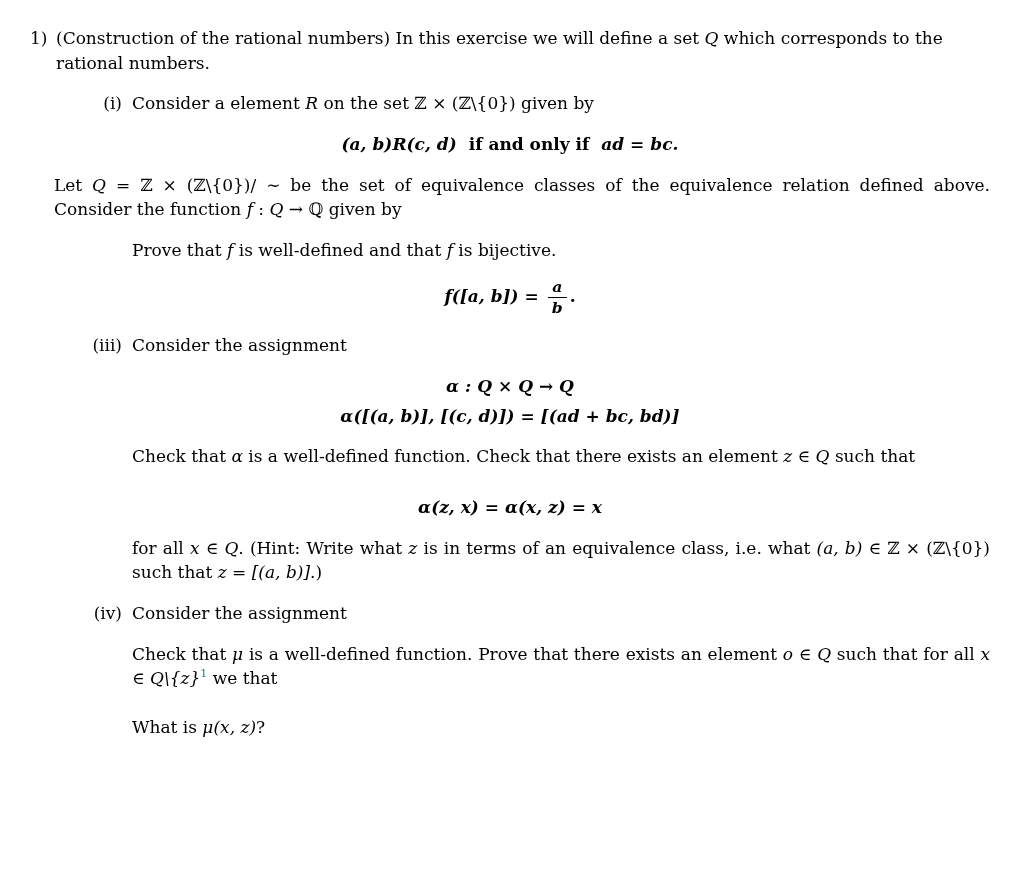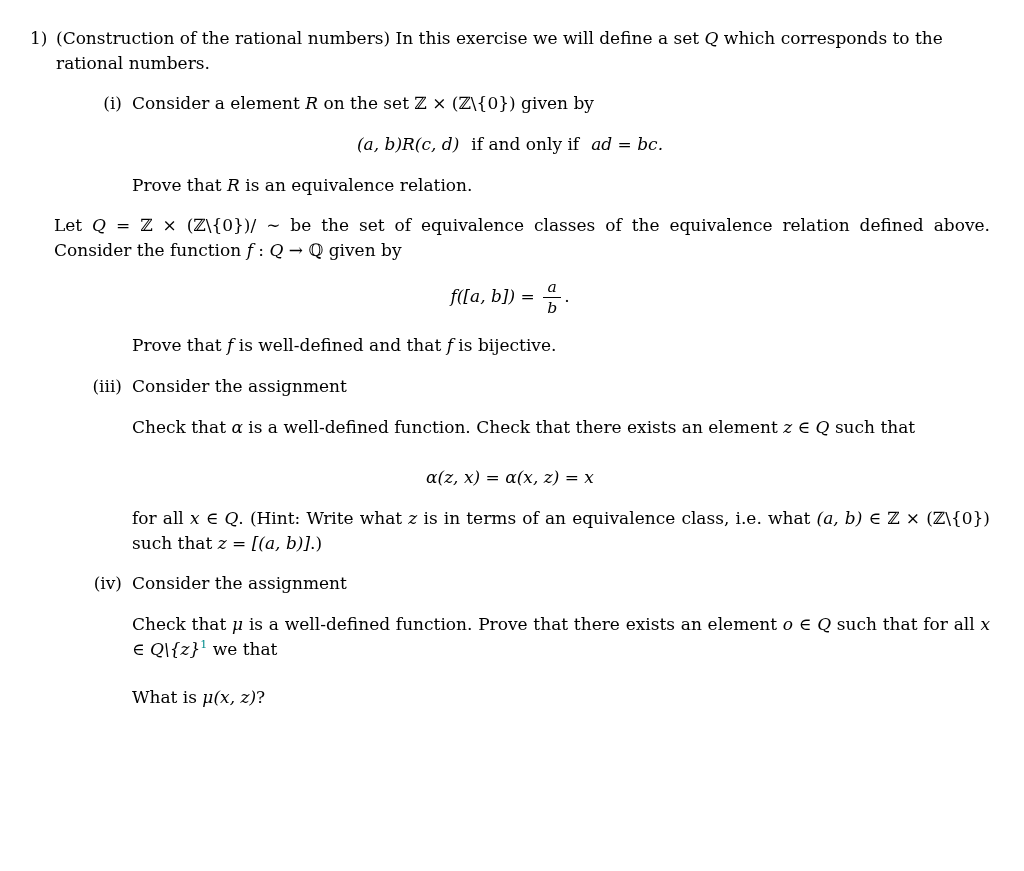--- a/index.html
+++ b/index.html
@@ -33,21 +33,21 @@
     text-align: right;
     padding-right: 10px;
     box-sizing: border-box;
   }
   .item > .content { flex: 1; text-align: justify; }
 
   
   .body { padding-left: 102px; margin-top: 16px; text-align: justify; }
 
   
-  .display { text-align: center; margin-top: 16px; }
+  .display { text-align: center; margin-top: 16px; font-weight: bold; }
   .mline + .mline { margin-top: 5px; }
 
   .doc > .blk:first-child { margin-top: 0; }
   .doc > .blk:nth-child(10) { margin-top: 26px; } 
   .doc > .blk:nth-child(15) { margin-top: 24px; } 
   .doc > .blk:nth-child(16) { margin-top: 6px; }  
 
   .rm { font-style: normal; }
   .it { font-style: italic; }
   .gap { margin: 0 12px; }
@@ -81,31 +81,34 @@
       <span class="lbl">1)</span>
       <span class="content"><span class="rm">(Construction of the rational numbers) In this exercise we will define a set </span><span class="it">Q</span><span class="rm"> which corresponds to the rational numbers.</span></span>
     </div>
     <div class="blk item">
       <span class="lbl">(i)</span>
       <span class="content"><span class="rm">Consider a element </span><span class="it">R</span><span class="rm"> on the set ℤ × (ℤ\{0}) given by</span></span>
     </div>
     <div class="blk display">
       <div class="mline"><span class="it">(a, b)R(c, d)</span><span class="rm gap">if and only if</span><span class="it">ad = bc.</span></div>
     </div>
-    <div class="blk body"><span class="rm">Prove that </span><span class="it">R</span><span class="rm"> is an equivalence relation.</span></div>
     <div class="blk item">
       <span class="content"><span class="rm">Let </span><span class="it">Q</span><span class="rm"> = ℤ × (ℤ\{0})/ ∼ be the set of equivalence classes of the equivalence relation defined above. Consider the function </span><span class="it">f</span><span class="rm"> : </span><span class="it">Q</span><span class="rm"> → ℚ given by</span></span>
     </div>
+    <div class="blk body"><span class="rm">Prove that </span><span class="it">f</span><span class="rm"> is well-defined and that </span><span class="it">f</span><span class="rm"> is bijective.</span></div>
     <div class="blk display">
       <div class="mline"><span class="it">f([a, b]) = </span><span class="frac"><span class="num">a</span><span class="den">b</span></span><span class="rm">.</span></div>
     </div>
-    <div class="blk body"><span class="rm">Prove that </span><span class="it">f</span><span class="rm"> is well-defined and that </span><span class="it">f</span><span class="rm"> is bijective.</span></div>
     <div class="blk item">
       <span class="lbl">(iii)</span>
       <span class="content"><span class="rm">Consider the assignment</span></span>
+    </div>
+    <div class="blk display">
+      <div class="mline"><span class="it">α : Q × Q → Q</span></div>
+      <div class="mline"><span class="it">α([(a, b)], [(c, d)]) = [(ad + bc, bd)]</span></div>
     </div>
     <div class="blk body"><span class="rm">Check that </span><span class="it">α</span><span class="rm"> is a well-defined function. Check that there exists an element </span><span class="it">z ∈ Q</span><span class="rm"> such that</span></div>
     <div class="blk display">
       <div class="mline"><span class="it">α(z, x) = α(x, z) = x</span></div>
     </div>
     <div class="blk body"><span class="rm">for all </span><span class="it">x ∈ Q</span><span class="rm">. (Hint: Write what </span><span class="it">z</span><span class="rm"> is in terms of an equivalence class, i.e. what </span><span class="it">(a, b) ∈</span><span class="rm"> ℤ × (ℤ\{0}) such that </span><span class="it">z = [(a, b)]</span><span class="rm">.)</span></div>
     <div class="blk item">
       <span class="lbl">(iv)</span>
       <span class="content"><span class="rm">Consider the assignment</span></span>
     </div>

